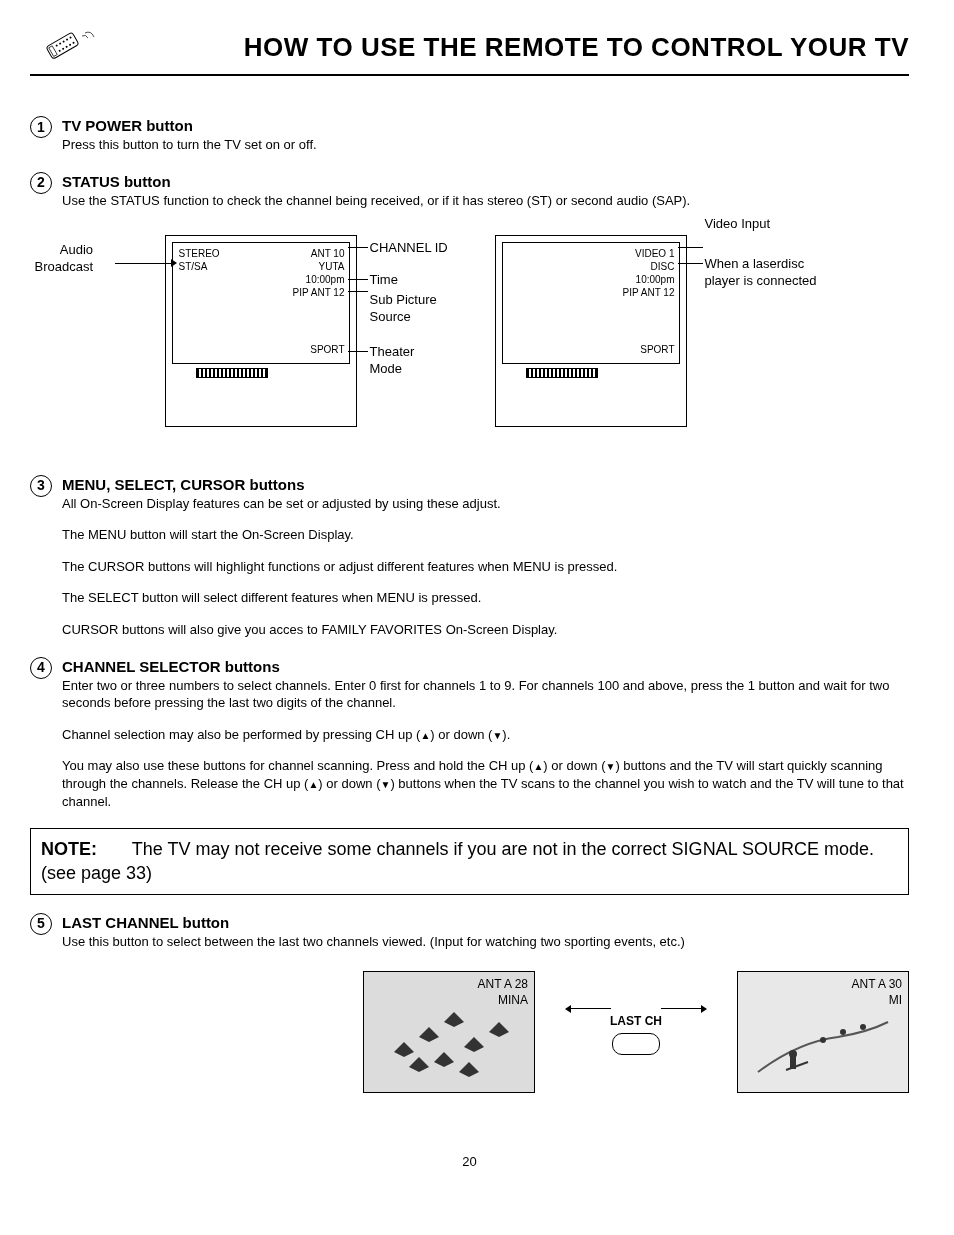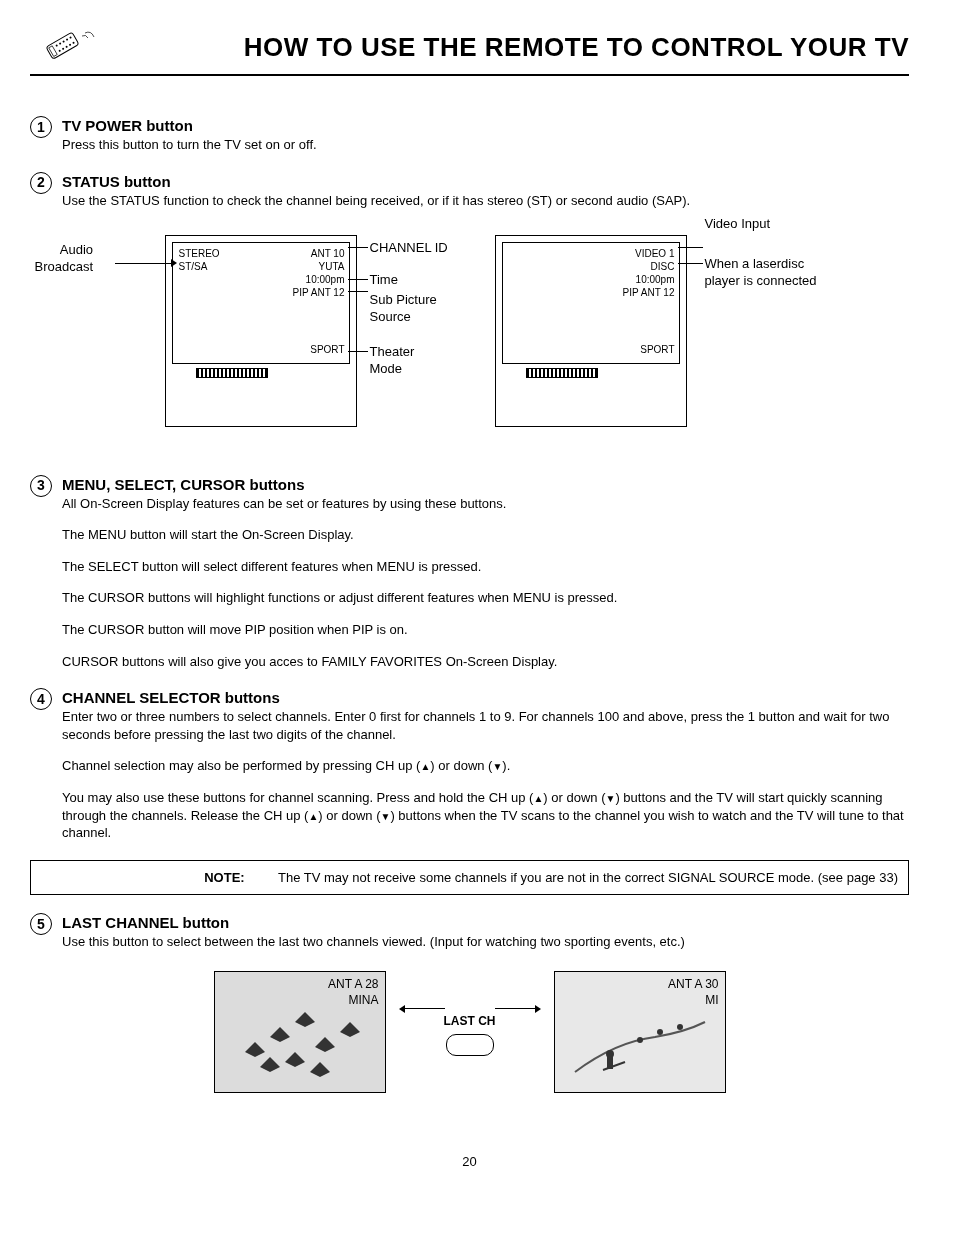--- a/index.html
+++ b/index.html
@@ -126,31 +126,30 @@
     top: 132px;
     width: 70px;
     height: 8px;
     border: 1px solid #000;
     background: repeating-linear-gradient(90deg,#000,#000 2px,#fff 2px,#fff 4px);
   }
   .note-box {
     border: 1px solid #000;
     padding: 8px 10px;
     margin: 18px 0;
-    font-size: 13px;
-    text-align: right;
+    font-size: 18px;
   }
   .note-box b {
     margin-right: 30px;
   }
   .lastch-row {
     display: flex;
-    justify-content: center;
+    justify-content: flex-end;
     align-items: center;
-    gap: 19px;
+    gap: 36px;
     margin-top: 20px;
   }
   .tv-img {
     width: 170px;
     height: 120px;
     border: 1px solid #000;
     position: relative;
     background: #e8e8e8;
   }
   .tv-img .overlay {
@@ -326,25 +325,24 @@
     </div>
     <div class="leader" style="left:193px;top:28px;width:25px;"></div>
   </div>
 </div>
 
 <div class="section">
   <div class="sec-head">
     <span class="circle-num">3</span>
     <div class="sec-body">
       <span class="sec-title">MENU, SELECT, CURSOR buttons</span><br>
-      <span class="sec-desc">All On-Screen Display features can be set or features by using these buttons.</span>
+      <span class="sec-desc">All On-Screen Display features can be set or adjusted by using these adjust.</span>
       <div class="sec-para">The MENU button will start the On-Screen Display.</div>
+      <div class="sec-para">The CURSOR buttons will highlight functions or adjust different features when MENU is pressed.</div>
       <div class="sec-para">The SELECT button will select different features when MENU is pressed.</div>
-      <div class="sec-para">The CURSOR buttons will highlight functions or adjust different features when MENU is pressed.</div>
-      <div class="sec-para">The CURSOR button will move PIP position when PIP is on.</div>
       <div class="sec-para">CURSOR buttons will also give you acces to FAMILY FAVORITES On-Screen Display.</div>
     </div>
   </div>
 </div>
 
 <div class="section">
   <div class="sec-head">
     <span class="circle-num">4</span>
     <div class="sec-body">
       <span class="sec-title">CHANNEL SELECTOR buttons</span><br>

